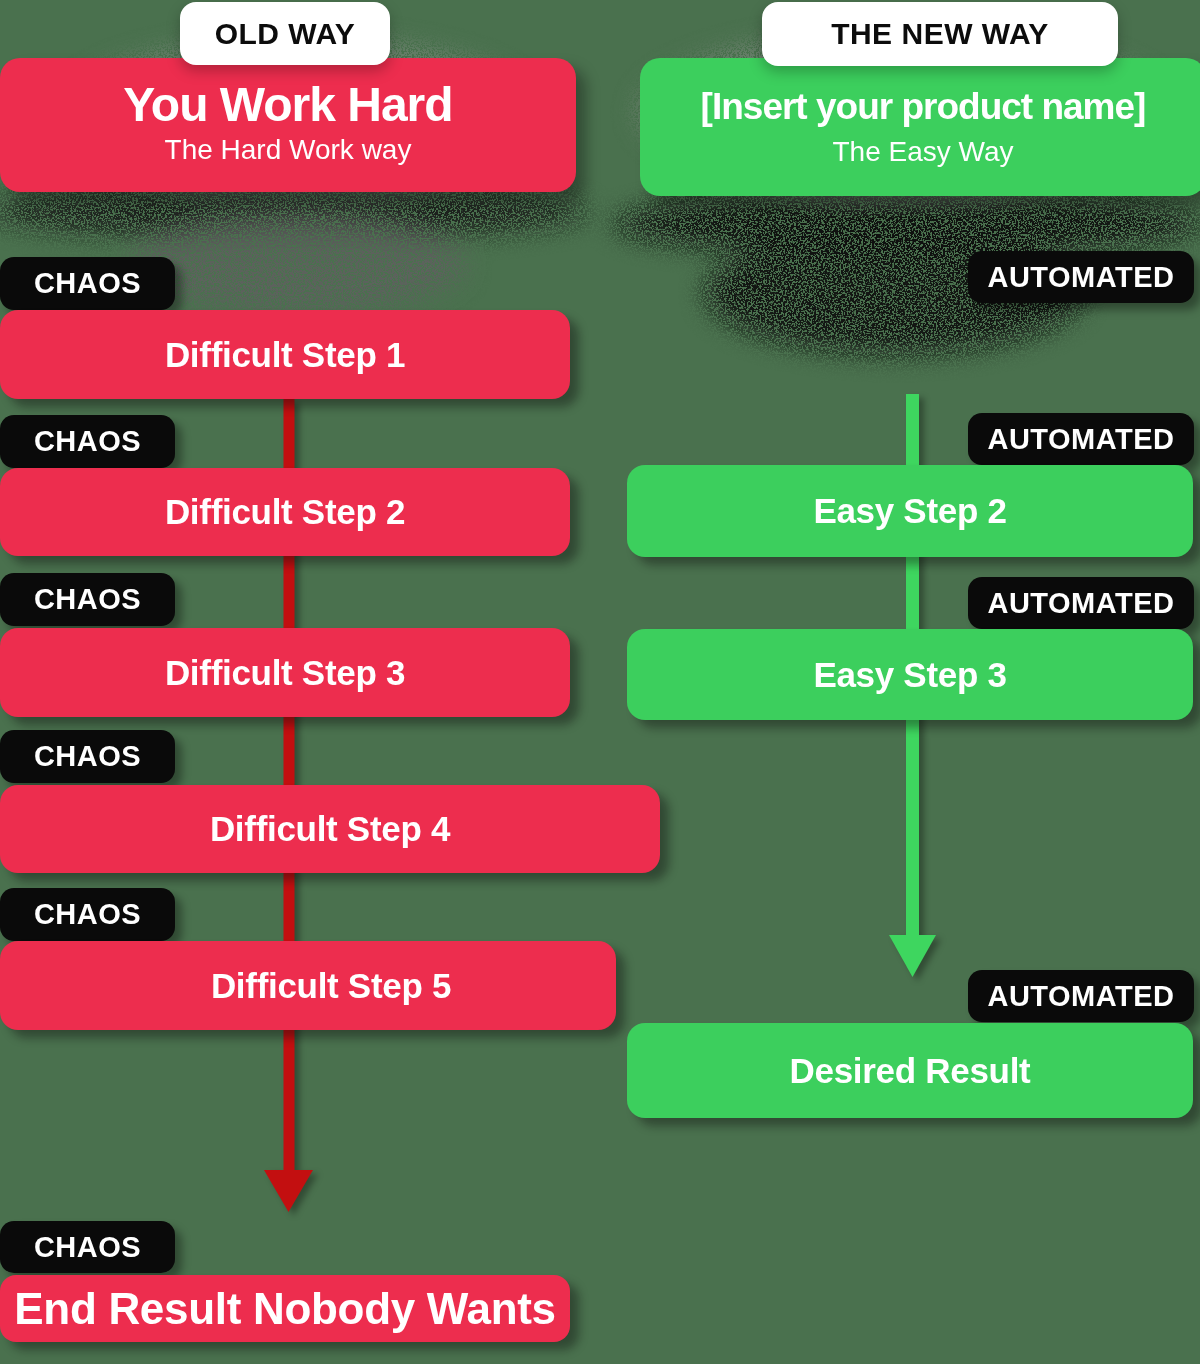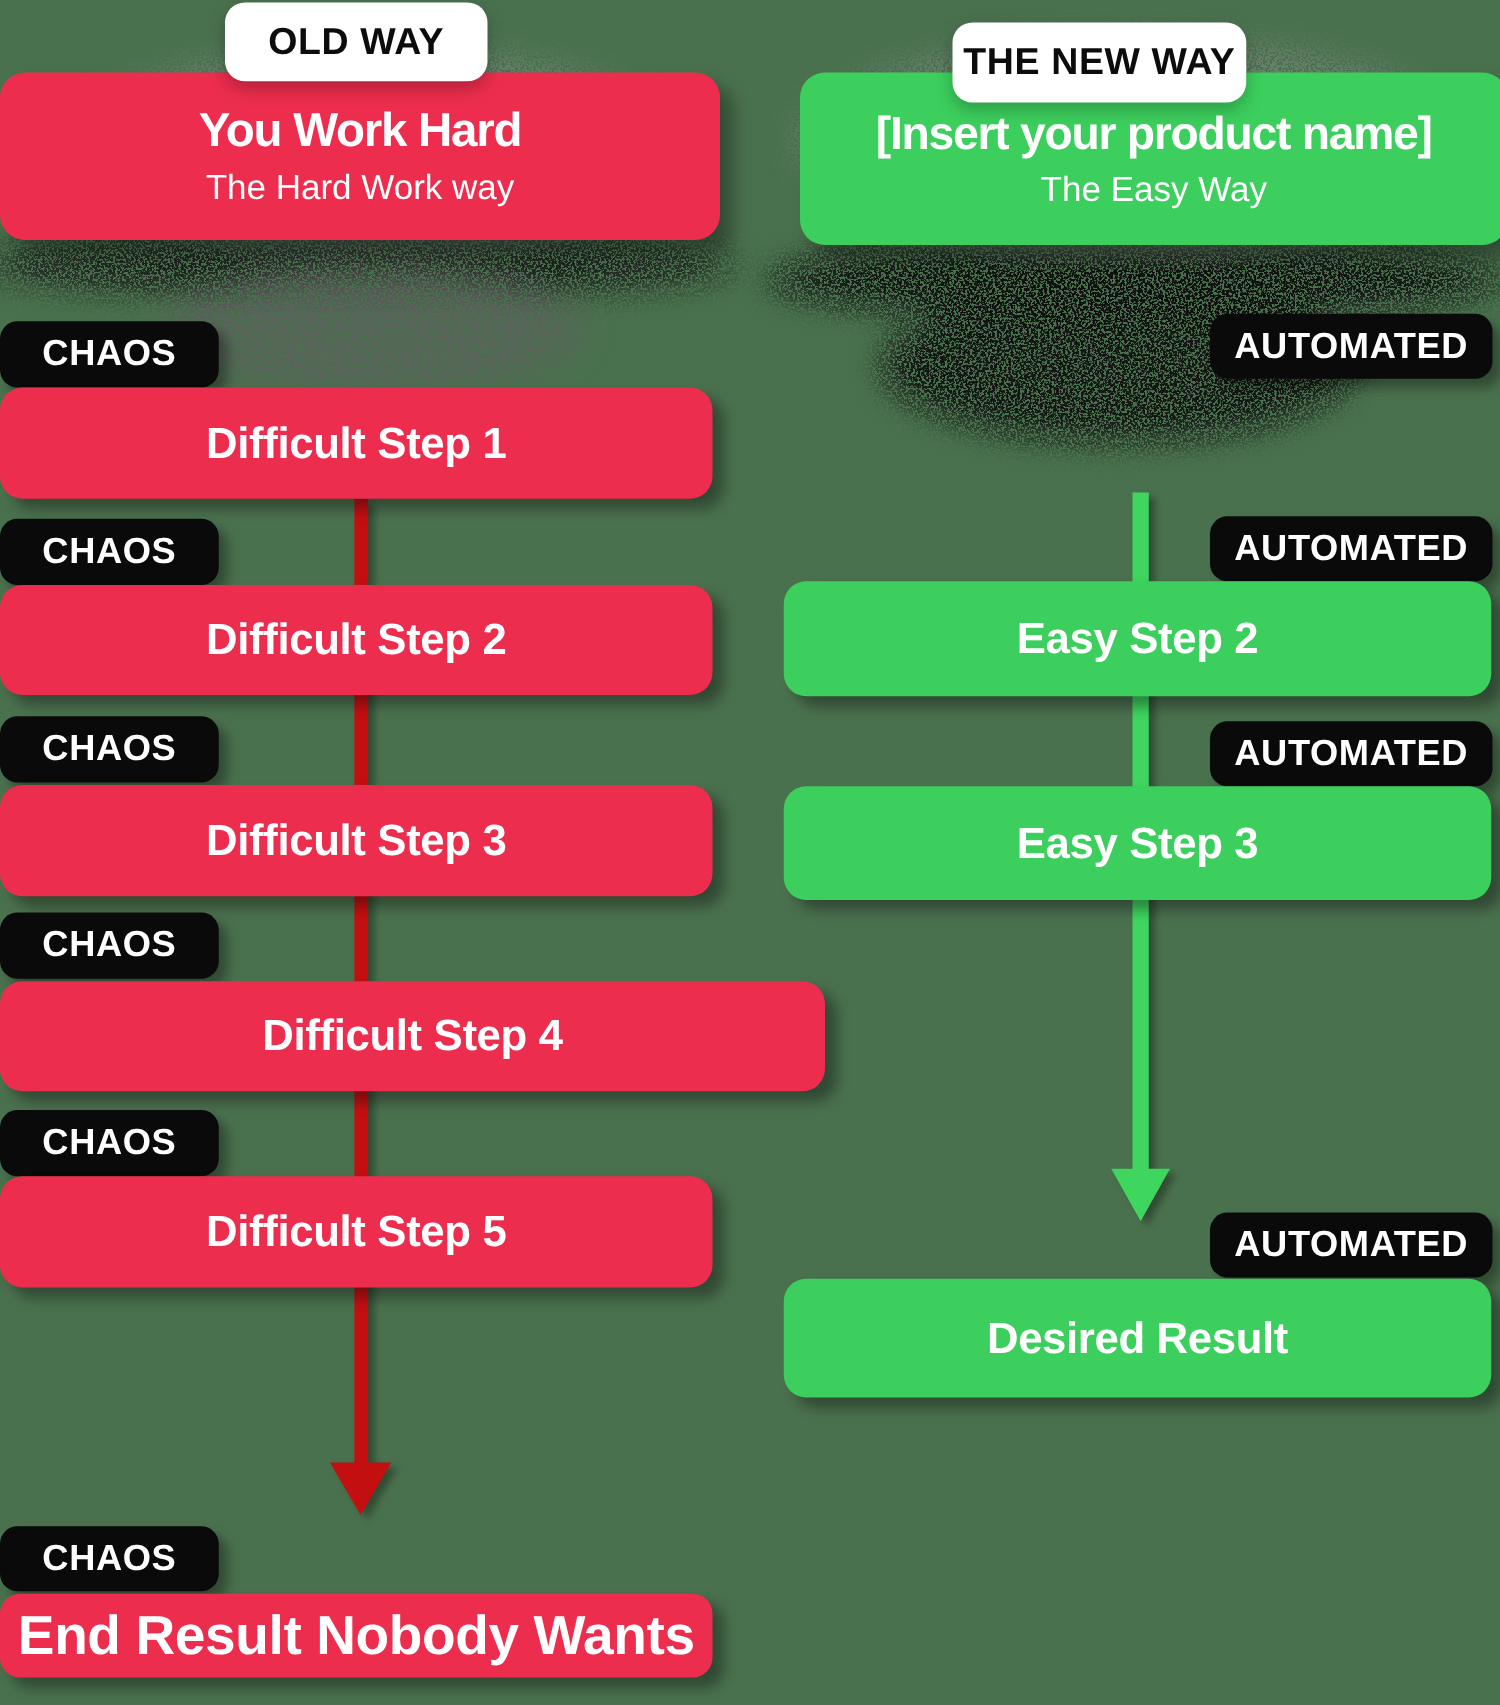--- a/index.html
+++ b/index.html
@@ -75,41 +75,41 @@
     </g>
     <g>
       <rect class="greenfill" x="906" y="394" width="13" height="543"></rect>
       <polygon class="greenfill" points="889,935 936,935 912.5,977"></polygon>
     </g>
   </svg>
 
   <div class="pill" style="left:180px;top:2px;width:210px;height:63px">OLD WAY</div>
 
   <div class="hdr red" style="left:0;top:58px;width:576px;height:134px">
-    <div class="t" style="font-size:38px">You Work Hard</div>
+    <div class="t" style="font-size:48px">You Work Hard</div>
     <div class="s">The Hard Work way</div>
   </div>
 
-  <div class="pill" style="left:762px;top:18px;width:235px;height:64px">THE NEW WAY</div>
+  <div class="pill" style="left:762px;top:2px;width:356px;height:64px">THE NEW WAY</div>
 
   <div class="hdr green" style="left:640px;top:58px;width:566px;height:138px">
     <div class="t" style="font-size:37px">[Insert your product name]</div>
     <div class="s">The Easy Way</div>
   </div>
 
 <div class="badge" style="left: 0px; top: 257px; width: 175px; height: 53px;">CHAOS</div>
     <div class="step red" style="left: 0px; top: 310px; width: 570px; height: 89px;">Difficult Step 1</div>
     <div class="badge" style="left: 0px; top: 415px; width: 175px; height: 53px;">CHAOS</div>
     <div class="step red" style="left: 0px; top: 468px; width: 570px; height: 88px;">Difficult Step 2</div>
     <div class="badge" style="left: 0px; top: 573px; width: 175px; height: 53px;">CHAOS</div>
     <div class="step red" style="left: 0px; top: 628px; width: 570px; height: 89px;">Difficult Step 3</div>
     <div class="badge" style="left: 0px; top: 730px; width: 175px; height: 53px;">CHAOS</div>
     <div class="step red" style="left: 0px; top: 785px; width: 660px; height: 88px;">Difficult Step 4</div>
     <div class="badge" style="left: 0px; top: 888px; width: 175px; height: 53px;">CHAOS</div>
-    <div class="step red" style="left: 0px; top: 941px; width: 570px; height: 89px;">Difficult Step 5</div>
+    <div class="step red" style="left: 0px; top: 941px; width: 570px; height: 89px; padding-left: 46px;">Difficult Step 5</div>
     <div class="badge" style="left: 0px; top: 1221px; width: 175px; height: 52px;">CHAOS</div>
     <div class="step red" style="left: 0px; top: 1275px; width: 570px; height: 67px; font-size: 44px; border-radius: 16px;">End Result Nobody Wants</div>
     <div class="badge" style="left: 968px; top: 251px; width: 226px; height: 52px;">AUTOMATED</div>
     <div class="badge" style="left: 968px; top: 413px; width: 226px; height: 52px;">AUTOMATED</div>
     <div class="step green" style="left: 627px; top: 465px; width: 566px; height: 92px;">Easy Step 2</div>
     <div class="badge" style="left: 968px; top: 577px; width: 226px; height: 52px;">AUTOMATED</div>
     <div class="step green" style="left: 627px; top: 629px; width: 566px; height: 91px;">Easy Step 3</div>
     <div class="badge" style="left: 968px; top: 970px; width: 226px; height: 52px;">AUTOMATED</div>
     <div class="step green" style="left: 627px; top: 1023px; width: 566px; height: 95px; font-size: 35px;">Desired Result</div>
   </div>

